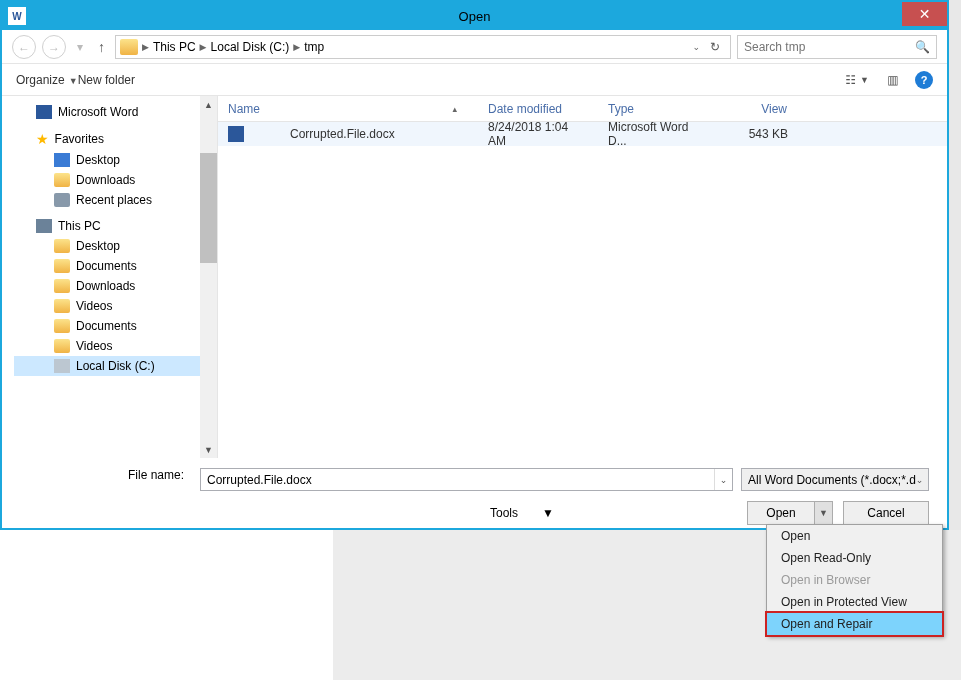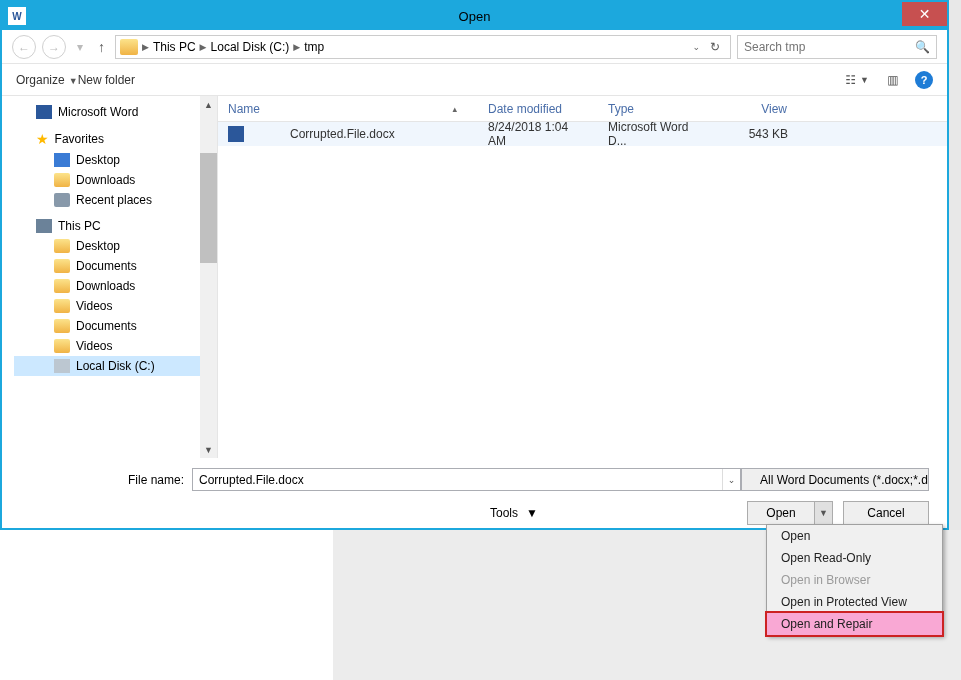--- a/index.html
+++ b/index.html
@@ -54,36 +54,36 @@
   .col-name .sortarrow{color:#666;font-size:9px;margin-left:auto;margin-right:10px;}
   .col-date{width:120px;}
   .col-type{width:120px;}
   .col-size{width:80px;text-align:right;}
   .filerow{height:24px;display:flex;align-items:center;background:#f0f6fd;}
   .filerow .cell{padding:0 10px;color:#333;}
   .filerow .ic{width:16px;height:16px;background:#2b579a;margin-right:6px;display:inline-block;}
   .filerow .col-name{display:flex;align-items:center;}
   .filerow .col-size{text-align:right;}
   .bottombar{padding:10px 18px;display:flex;flex-direction:column;gap:10px;}
-  .fn-row{display:flex;align-items:center;}
+  .fn-row{display:flex;align-items:flex-start;gap:8px;}
   .fn-row label{width:172px;text-align:right;padding-right:8px;}
   .fn-combo{flex:1;height:23px;border:1px solid #abadb3;display:flex;align-items:center;background:#fff;}
   .fn-combo input{border:none;flex:1;padding:0 6px;outline:none;}
   .fn-combo .dd{width:18px;text-align:center;color:#555;font-size:9px;border-left:1px solid #ddd;height:100%;display:flex;align-items:center;justify-content:center;}
-  .filter-combo{width:188px;height:23px;border:1px solid #abadb3;display:flex;align-items:center;padding:0 18px;background:#efefef;white-space:nowrap;overflow:hidden;}
+  .filter-combo{width:188px;height:23px;border:1px solid #abadb3;display:flex;align-items:center;padding:0 6px;background:#efefef;white-space:nowrap;overflow:hidden;}
   .filter-combo .dd{margin-left:auto;font-size:9px;color:#555;}
   .btn-row{display:flex;align-items:center;justify-content:flex-end;gap:10px;}
-  .btn-row .tools{margin-right:auto;margin-left:470px;display:flex;align-items:center;gap:8px;}
+  .btn-row .tools{margin-right:auto;margin-left:470px;display:flex;align-items:center;gap:24px;}
   .btn{width:86px;height:24px;border:1px solid #acacac;background:#efefef;display:flex;align-items:center;justify-content:center;position:relative;}
   .btn.open{padding-right:18px;}
   .btn.open .split{position:absolute;right:0;top:0;width:18px;height:100%;border-left:1px solid #acacac;display:flex;align-items:center;justify-content:center;font-size:9px;color:#555;background:#e0e0e0;}
   .dropdown{position:absolute;top:524px;left:766px;width:177px;background:#f0f0f0;border:1px solid #a0a0a0;box-shadow:2px 2px 4px rgba(0,0,0,0.3);z-index:100;}
   .dropdown li{list-style:none;padding:4px 14px;color:#222;}
   .dropdown li.disabled{color:#9a9a9a;}
-  .dropdown li.highlight{background:#f9a8d4;border:2px solid #c22;margin:-2px;padding:4px 14px;}
+  .dropdown li.highlight{background:#7dd3fc;border:2px solid #c22;margin:-2px;padding:4px 14px;}
   .backdrop-split{position:absolute;top:530px;left:0;width:961px;height:150px;display:flex;}
   .backdrop-split .l{width:333px;background:#fff;height:100%;}
   .backdrop-split .r{flex:1;background:#ececec;height:100%;}
   .colheaders > div{border-right:1px solid transparent;}
 </style>
 </head>
 <body>
 
 <div class="window">
 

